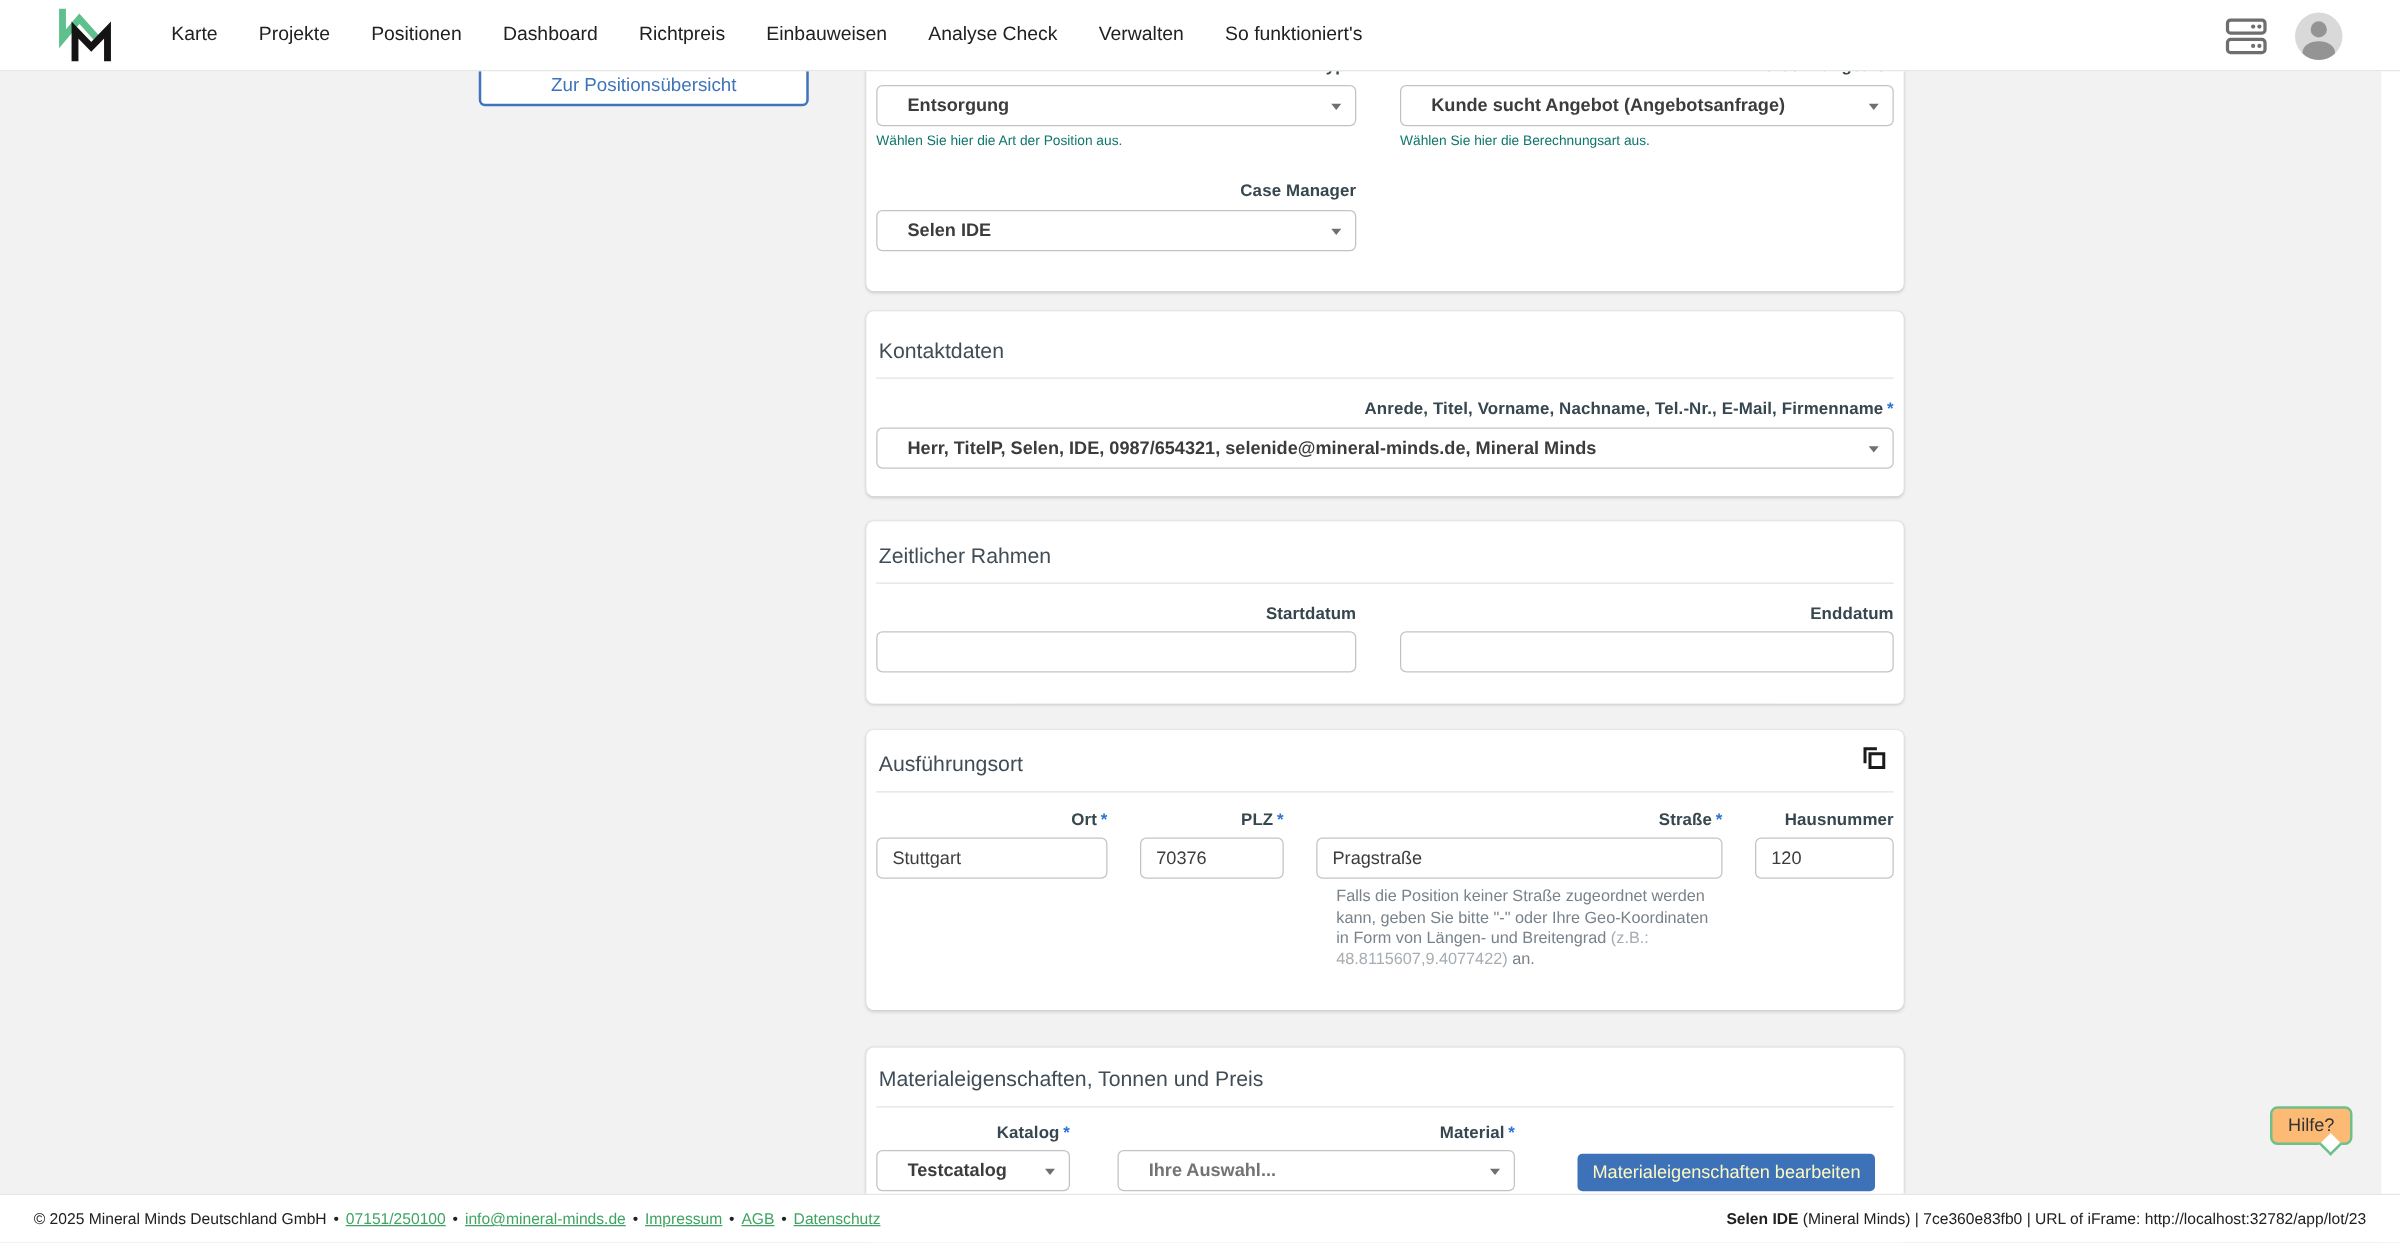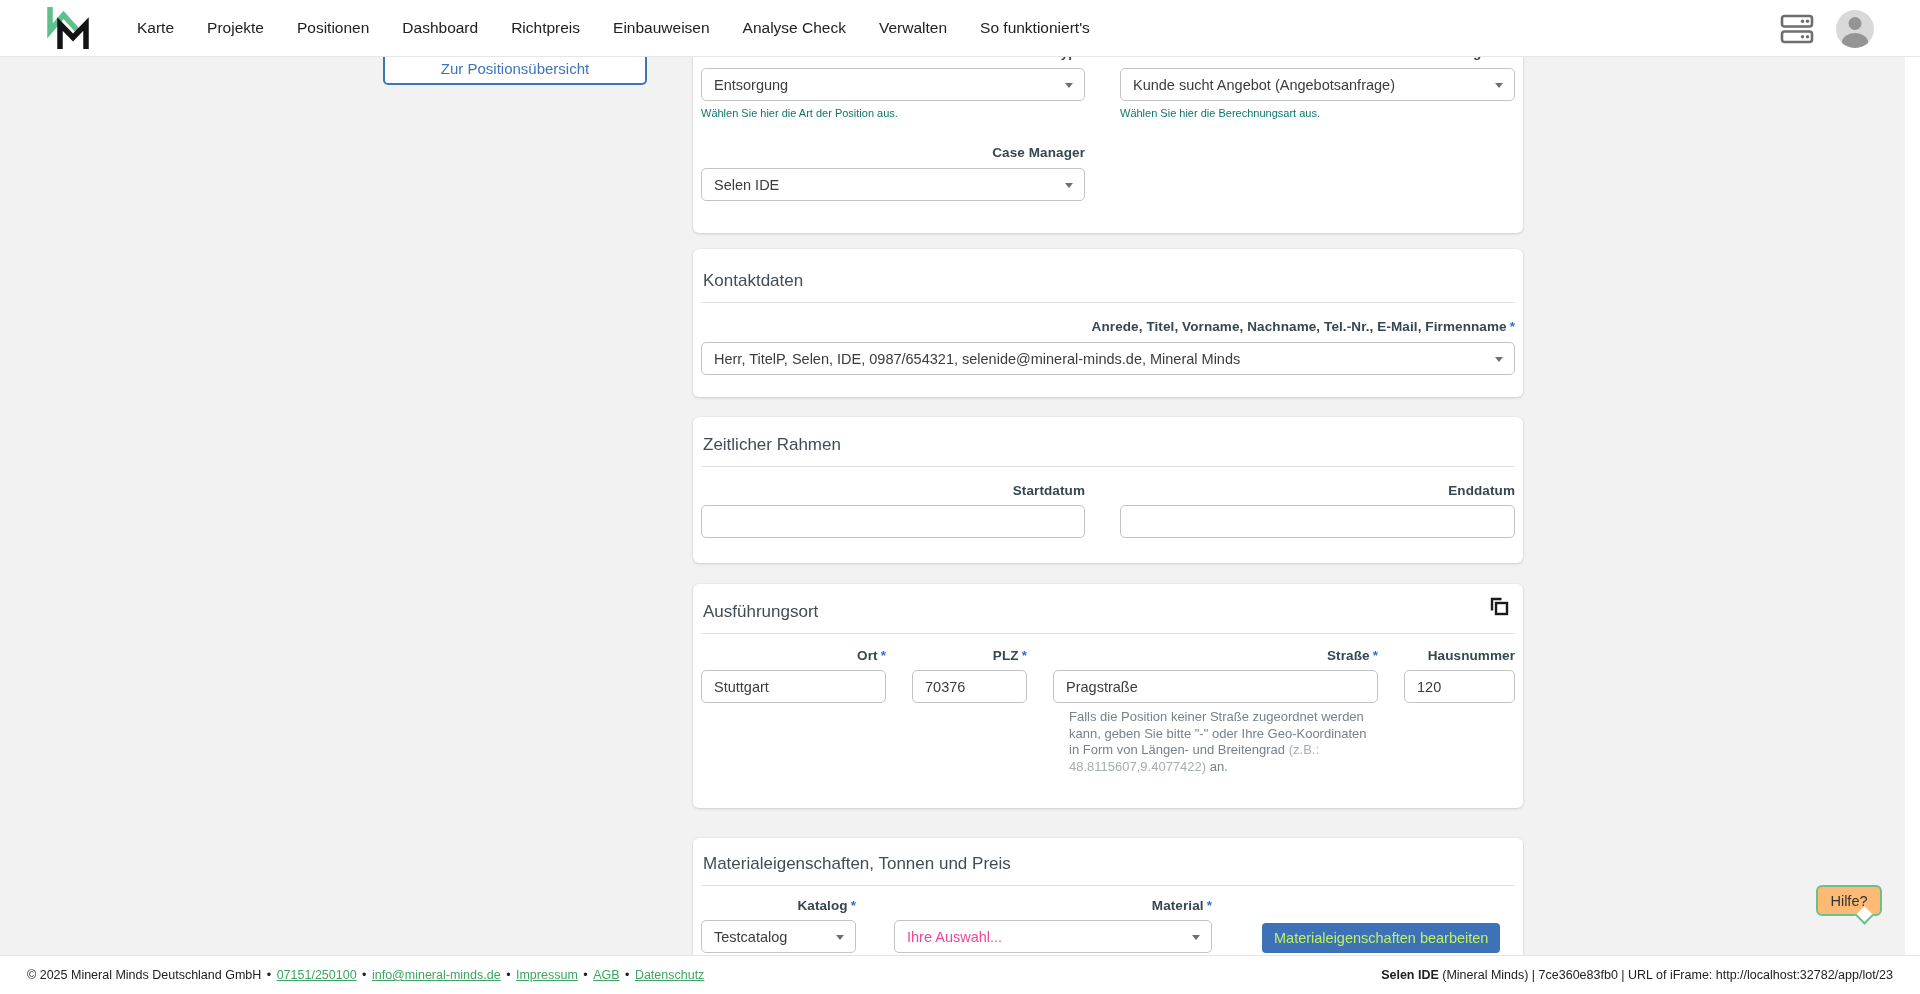--- a/index.html
+++ b/index.html
@@ -30,23 +30,23 @@
 
   
   .card { position:absolute; left:693px; width:830px; background:#ffffff; border-radius:6px;
           box-shadow:0 1px 3px rgba(0,0,0,0.14), 0 0 2px rgba(0,0,0,0.07); padding:0 8px; z-index:1; }
   .card-title { font-size:17px; color:#414d56; font-weight:400; padding-left:2px; }
   .divider { border:none; border-top:1px solid #e2e2e2; margin-top:11px; }
   .field-label { font-size:13.5px; font-weight:600; color:#37474f; letter-spacing:0.1px;text-align:right; }
   .req { color:#2d72d0; margin-left:3px; font-weight:600; }
   .help-text { font-size:11px; color:#0f766e; margin-top:6px; }
   .sel { height:33px; border:1px solid #c3c3c3; border-radius:5px; background:#fff; display:flex;
-         align-items:center; padding:0 26px 0 12px; position:relative; cursor:pointer; }
+         align-items:center; padding:0 26px 0 24px; position:relative; cursor:pointer;font-weight:bold; }
   .sel .val { font-size:14.5px; color:#3c3c3c; white-space:nowrap; overflow:hidden; }
-  .sel .val.placeholder { color:#ec4899; }
+  .sel .val.placeholder { color:#737373; }
   .sel .arrow { position:absolute; right:11px; top:50%; margin-top:-2px; width:0; height:0;
                 border-left:4.5px solid transparent; border-right:4.5px solid transparent; border-top:5.5px solid #6f6f6f; }
   .txt { height:33px; width:100%; border:1px solid #c3c3c3; border-radius:5px; background:#fff;
          font-family:"Liberation Sans",sans-serif; font-size:14.5px; color:#3c3c3c; padding:0 12px; outline:none; }
 
   
   .card-type { top:12px; height:221px; padding-top:33px; }
   .grid-2 { display:grid; grid-template-columns:384px 1fr; column-gap:35px; }
   .mt8 { margin-top:8px; }
 
@@ -63,21 +63,21 @@
   .strasse-help { font-size:13px; line-height:16.5px; color:#78828b; margin-top:6px;margin-left:16px; }
   .strasse-help .muted { color:#a6adb3; }
 
   
   .card-material { top:838px; height:200px; padding-top:16px; }
   .mat-row { display:flex; align-items:flex-start; margin-top:12px; }
   .fgroup .field-label { display:block; }
   .fgroup .sel, .fgroup .txt { margin-top:7px; }
   .w-katalog { width:155px; margin-right:38px; }
   .w-material { width:318px; margin-right:50px; }
-  .blue-btn { margin-top:25px; height:30px; background:#3d72b8; color:#bef264; border:none; border-radius:4px;
+  .blue-btn { margin-top:25px; height:30px; background:#3d72b8; color:#fef9c3; border:none; border-radius:4px;
               font-family:"Liberation Sans",sans-serif; font-size:14.5px; padding:0 12px; cursor:pointer; }
 
   
   .help-bubble { position:absolute; left:1816px; top:885px; width:66px; height:31px; background:#fdba74;
                  border:2px solid #6ec08b; border-radius:6px; display:flex; align-items:center; justify-content:center;
                  z-index:15; cursor:pointer; font-size:14.5px; font-weight:500; color:#333; }
   .help-bubble .tail { position:absolute; bottom:-8px; right:9px; width:13px; height:13px; background:#fff;
                        border-right:2px solid #6ec08b; border-bottom:2px solid #6ec08b; transform:rotate(45deg); }
 
   

